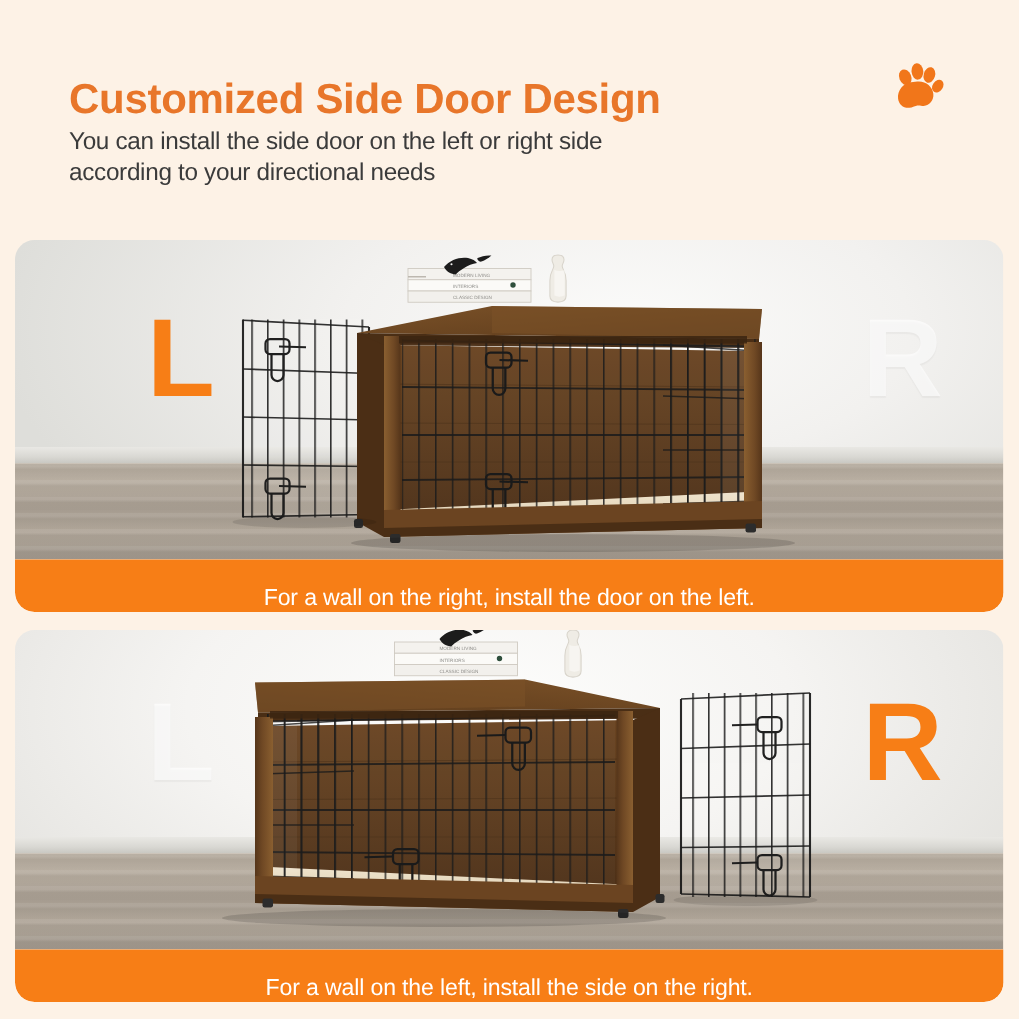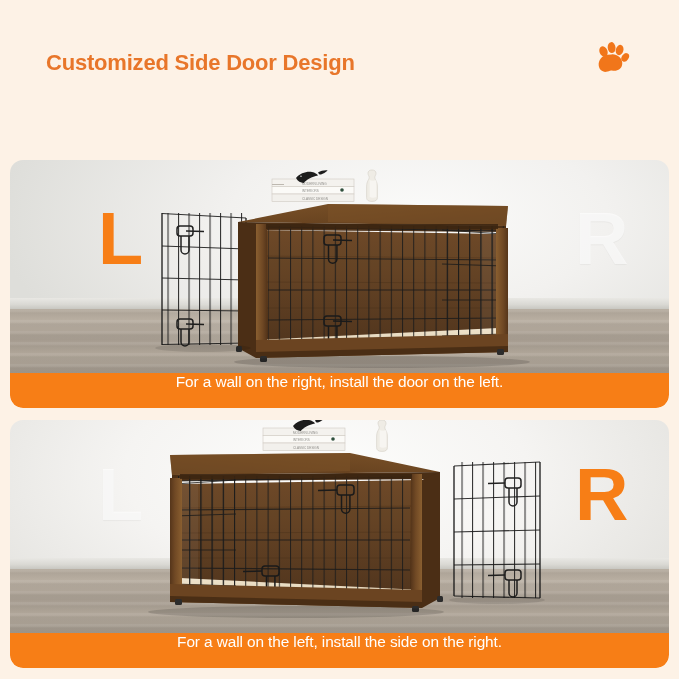--- a/index.html
+++ b/index.html
@@ -19,21 +19,21 @@
   .header {
     position: absolute;
     left: 0; top: 0;
     width: 679px;
     height: 150px;
   }
   .title {
     position: absolute;
     left: 46px;
     top: 50px;
-    font-size: 22px;
+    font-size: 28px;
     font-weight: bold;
     color: #e8762a;
     letter-spacing: -0.2px;
     white-space: nowrap;
   }
   .subtitle {
     position: absolute;
     left: 46px;
     top: 84px;
     font-size: 16.2px;
@@ -119,35 +119,39 @@
   
   .caption-bar {
     position: absolute;
     left: 0;
     top: 213px;
     width: 659px;
     height: 35px;
     background: #f77e16;
     border-radius: 0 0 13px 13px;
     display: flex;
-    align-items: flex-start;
+    align-items: flex-end;
     justify-content: center;
   }
   .caption-text {
     color: #ffffff;
     font-size: 15.4px;
     letter-spacing: -0.1px;
     white-space: nowrap;
   }
 </style>
 </head>
 <body>
 
 <div class="header">
   <div class="title">Customized Side Door Design</div>
+  <div class="subtitle">
+    <span>You can install the side door on the left or right side</span>
+    <span class="l2">according to your directional needs</span>
+  </div>
   <div class="paw-icon">
     <svg viewBox="0 0 36 34" width="36" height="34">
       <ellipse cx="9.5" cy="9.5" rx="4.0" ry="5.4" fill="#f1761a" transform="rotate(-22 9.5 9.5)"></ellipse>
       <ellipse cx="17.6" cy="5.6" rx="3.9" ry="5.5" fill="#f1761a" transform="rotate(-6 17.6 5.6)"></ellipse>
       <ellipse cx="25.6" cy="8.0" rx="3.8" ry="5.3" fill="#f1761a" transform="rotate(16 25.6 8)"></ellipse>
       <ellipse cx="31.2" cy="15.4" rx="3.4" ry="4.6" fill="#f1761a" transform="rotate(34 31.2 15.4)"></ellipse>
       <path d="M18.4 12.6c5.4 0 9.8 4.3 9.8 9.2 0 4.4-3.2 7.4-7.3 7.4-2.0 0-3.0-.7-4.6-.7-1.7 0-2.8.9-4.9.9-4.0 0-6.9-2.9-6.9-7.0 0-5.1 4.3-9.8 9.7-9.8z" fill="#f1761a" transform="rotate(-6 16 21)"></path>
     </svg>
   </div>
 </div>

